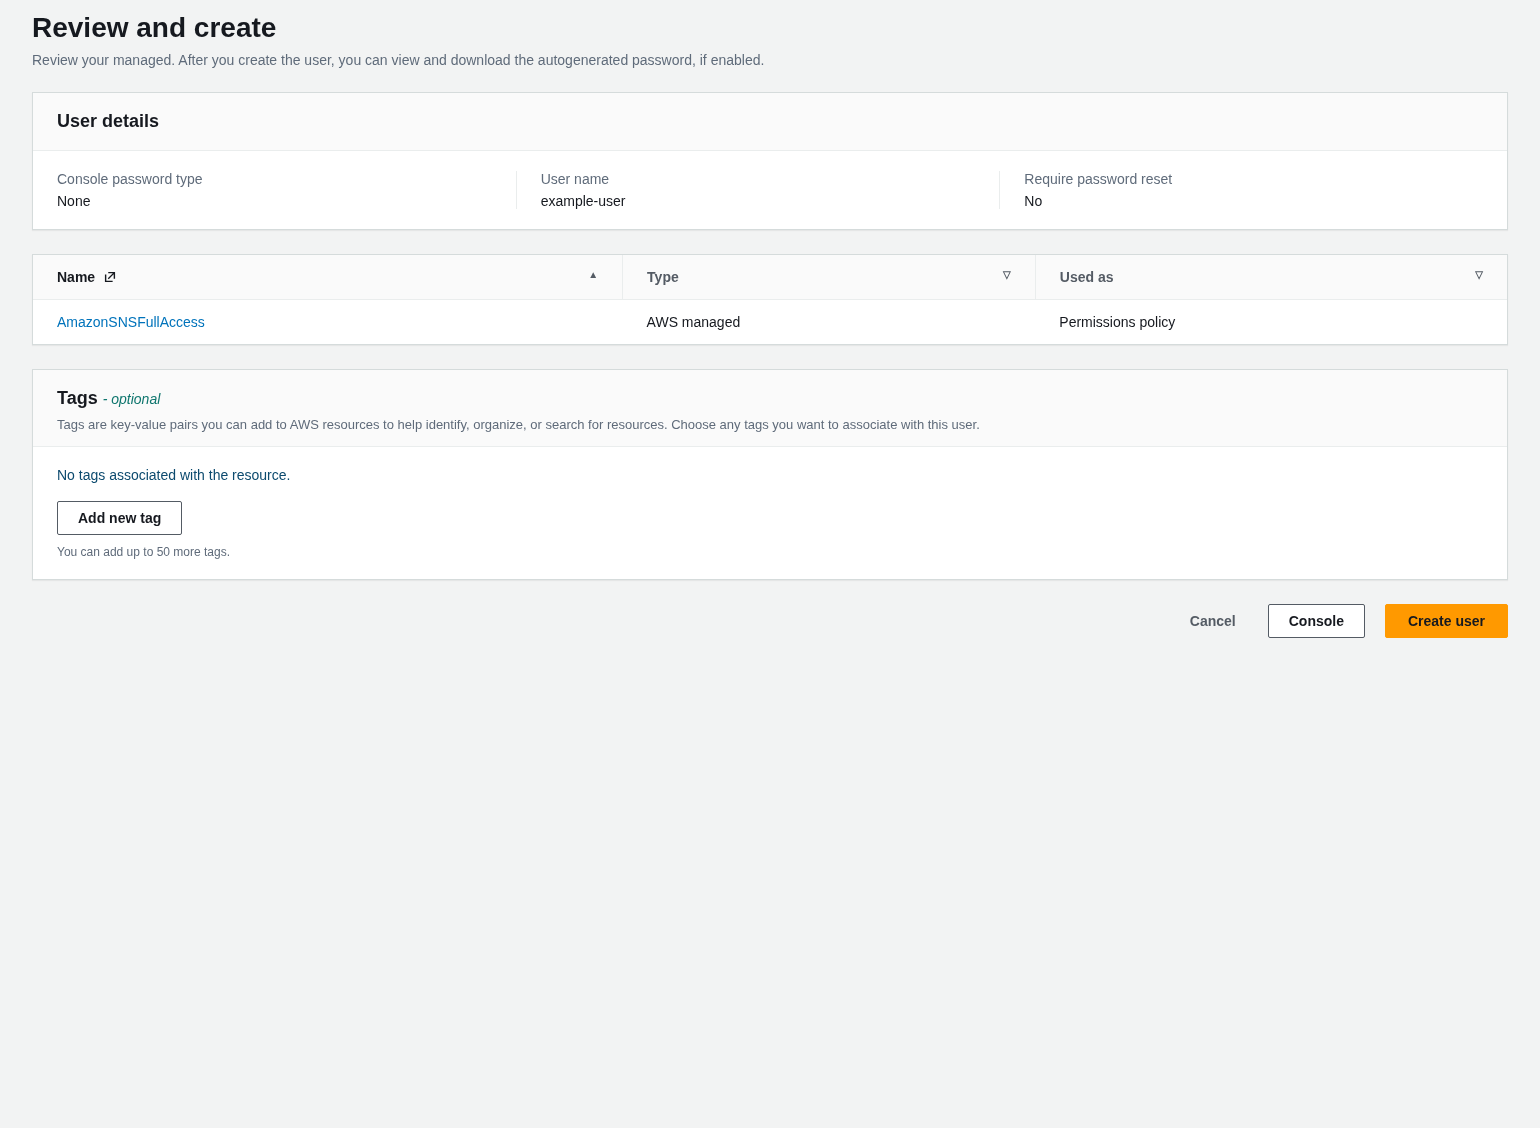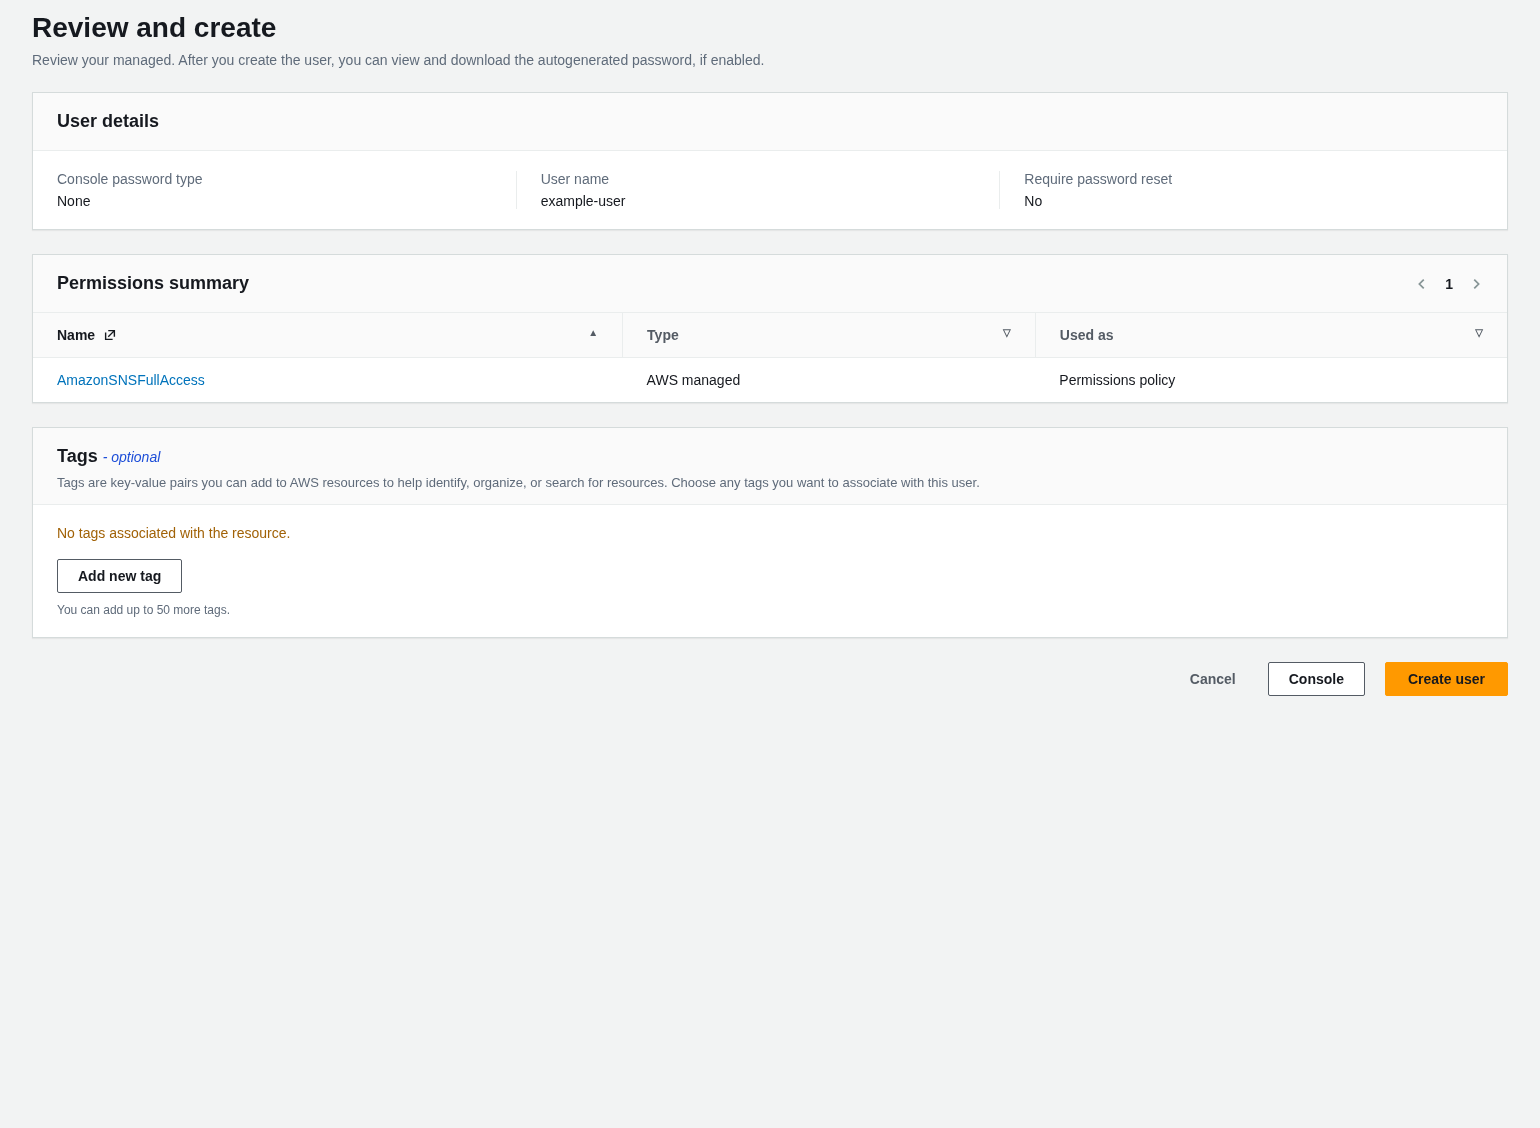--- a/index.html
+++ b/index.html
@@ -126,31 +126,31 @@
     background: #fafafa;
   }
   .tags-header h2 {
     font-size: 18px;
     font-weight: 700;
     display: inline;
     margin: 0;
   }
   .optional {
     font-style: italic;
-    color: #1d4ed8;
+    color: #0f766e;
     font-weight: 400;
     font-size: 14px;
   }
   .tags-desc {
     color: #5f6b7a;
     font-size: 13px;
     margin-top: 8px;
   }
   .no-tags {
-    color: #a16207;
+    color: #0c4a6e;
     margin-bottom: 18px;
   }
   .btn {
     display: inline-block;
     padding: 8px 20px;
     border: 1px solid #545b64;
     background: #fff;
     font-weight: 700;
     font-size: 14px;
     cursor: pointer;
@@ -212,36 +212,20 @@
         </div>
         <div class="details-col">
           <div class="dlabel">Require password reset</div>
           <div class="dvalue">No</div>
         </div>
       </div>
     </div>
   </div>
 
   <div class="panel">
-    <div class="panel-header">
-      <h2>Permissions summary</h2>
-      <div class="pager">
-        <span class="pager-btn">
-          <svg width="14" height="14" viewBox="0 0 16 16">
-              <path d="M10 3 L5 8 L10 13" fill="none" stroke="#879596" stroke-width="2"></path>
-            </svg>
-        </span>
-        <span class="pager-num">1</span>
-        <span class="pager-btn">
-          <svg width="14" height="14" viewBox="0 0 16 16">
-              <path d="M6 3 L11 8 L6 13" fill="none" stroke="#879596" stroke-width="2"></path>
-            </svg>
-        </span>
-      </div>
-    </div>
     <table class="perm">
       <thead>
         <tr>
           <th class="active" style="width:40%">
             <span>Name</span>
             <span class="ext-icon">
               <svg width="14" height="14" viewBox="0 0 16 16">
                   <path d="M6 3h7v7M13 3L6 10M11 13H3V5" fill="none" stroke="#16191f" stroke-width="1.6"></path>
                 </svg>
             </span>

